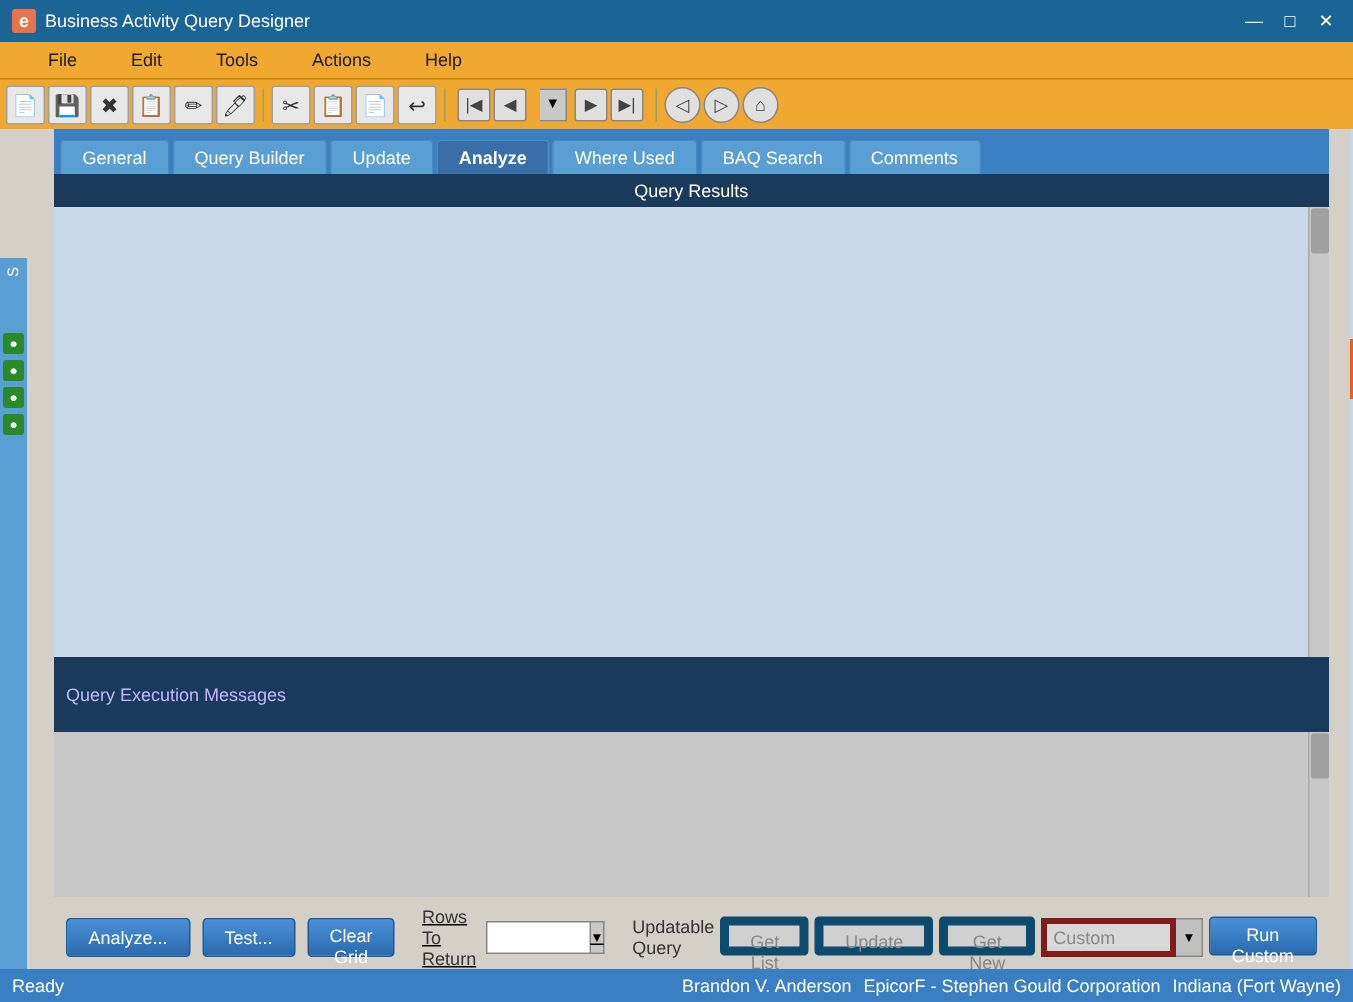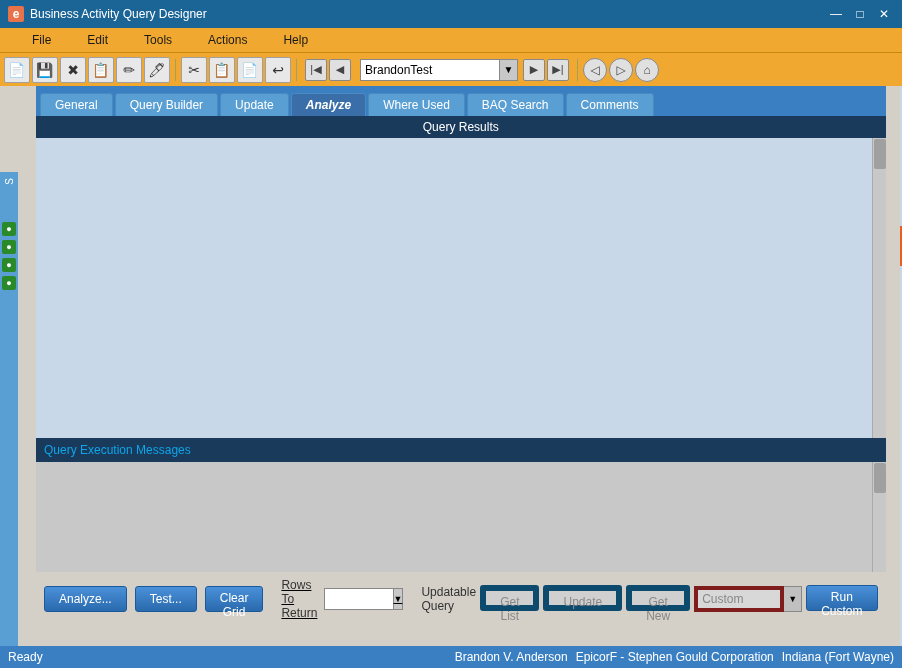--- a/index.html
+++ b/index.html
@@ -138,21 +138,20 @@
       border-radius: 3px 3px 0 0;
       margin-right: 2px;
       font-size: 12px;
       border: 1px solid #4a8abf;
       border-bottom: none;
     }
     .tab.active {
       background: #3a6ea8;
       color: white;
       font-weight: bold;
-      font-style: italic;
     }
 
     
     .query-results-header {
       background: #1a3a5c;
       color: white;
       padding: 4px 8px;
       font-size: 12px;
       text-align: center;
     }
@@ -190,22 +189,22 @@
       display: flex;
       flex-direction: column;
       flex: 1;
       margin-left: 18px;
       margin-right: 14px;
     }
 
     
     .qem-header {
       background: #1a3a5c;
-      color: #0ea5e9;
-      padding: 5px 8px;
+      color: #c4b5fd;
+      padding: 18px 8px;
       font-size: 12px;
     }
     .qem-body {
       background: #c8c8c8;
       height: 110px;
     }
 
     
     .bottom-controls {
       background: #d4d0c8;
@@ -348,21 +347,20 @@
     <button class="toolbar-btn" title="Cut">✂</button>
     <button class="toolbar-btn" title="Paste">📋</button>
     <button class="toolbar-btn" title="Paste Special">📄</button>
     <button class="toolbar-btn" title="Undo">↩</button>
     <div class="toolbar-separator"></div>
     <div class="nav-group">
       <button class="nav-btn">|◀</button>
       <button class="nav-btn">◀</button>
     </div>
     <div class="query-select-container">
-      <input type="text" class="query-select" value="BrandonTest" style="">
       <button class="query-select-btn">▼</button>
     </div>
     <div class="nav-group">
       <button class="nav-btn">▶</button>
       <button class="nav-btn">▶|</button>
     </div>
     <div class="toolbar-separator"></div>
     <button class="circle-btn">◁</button>
     <button class="circle-btn">▷</button>
     <button class="circle-btn">⌂</button>

